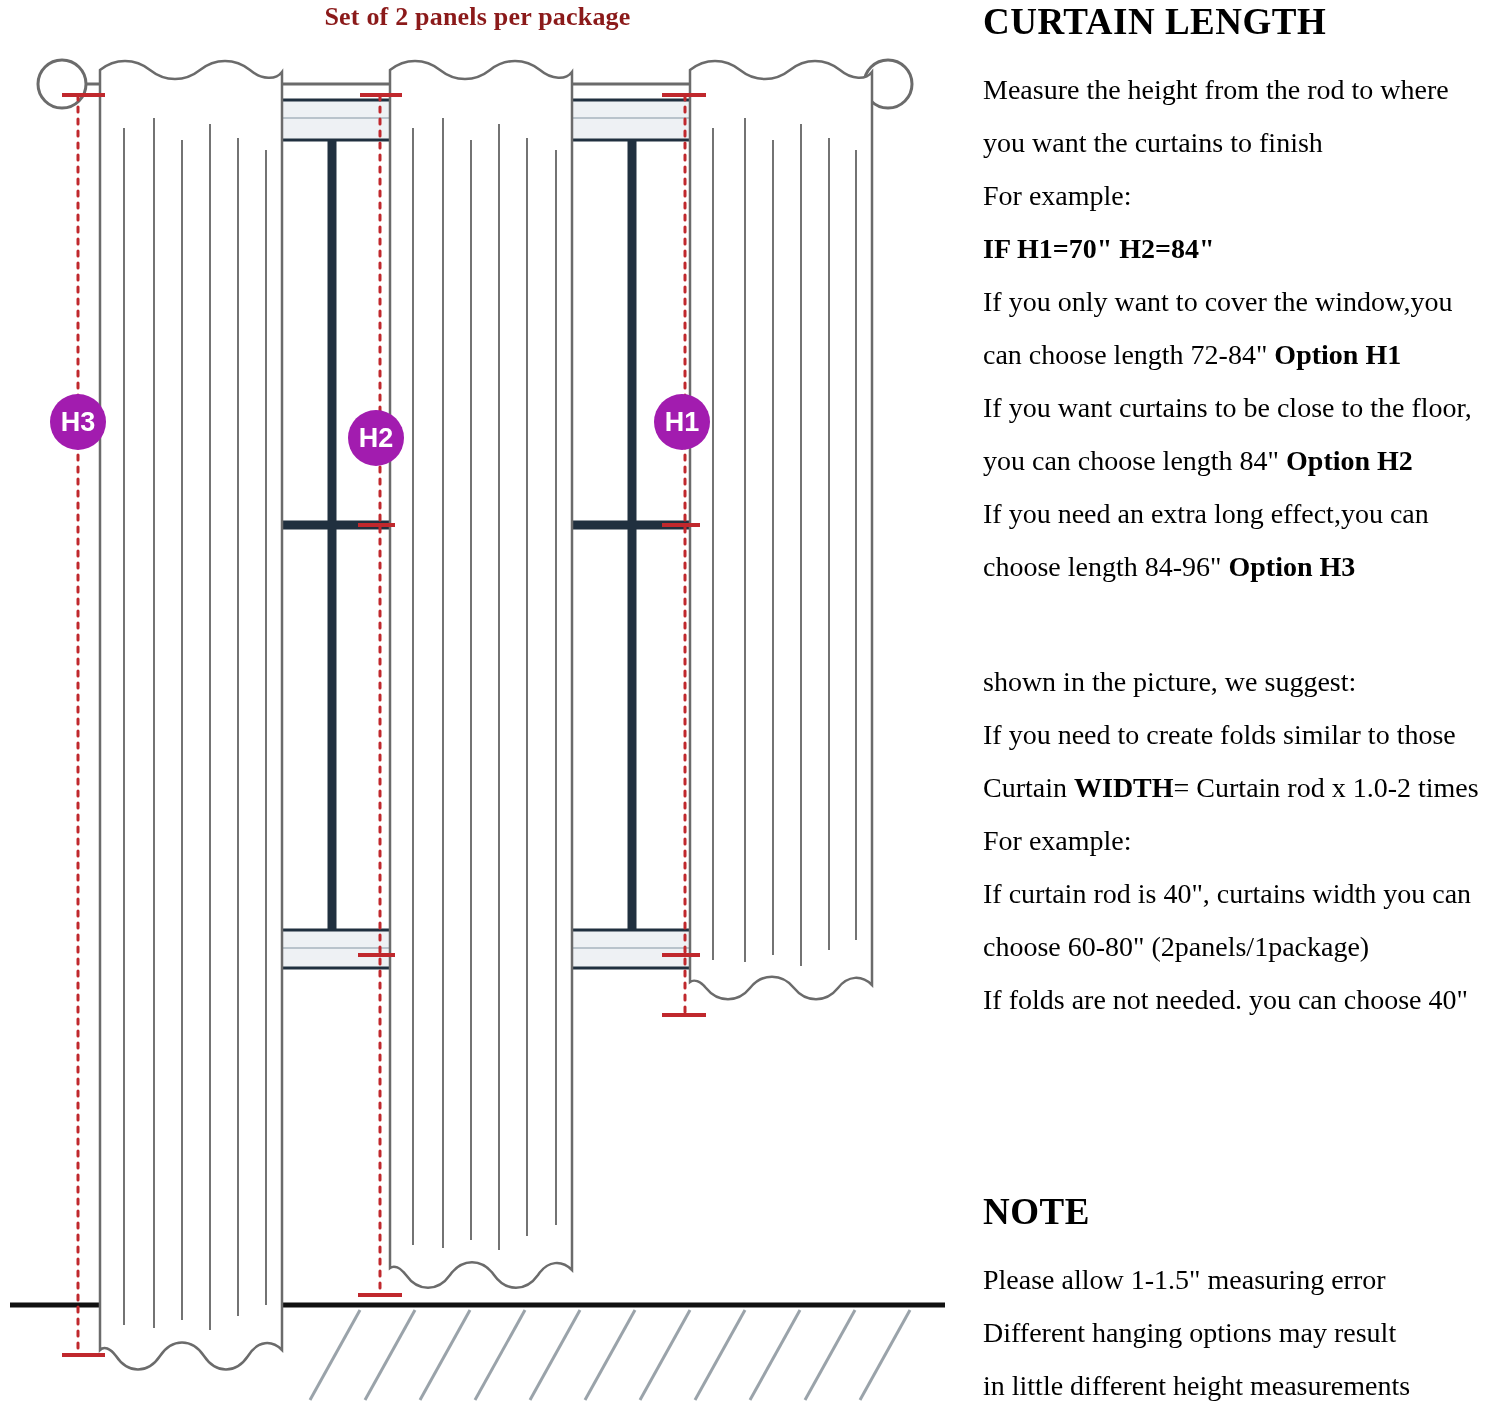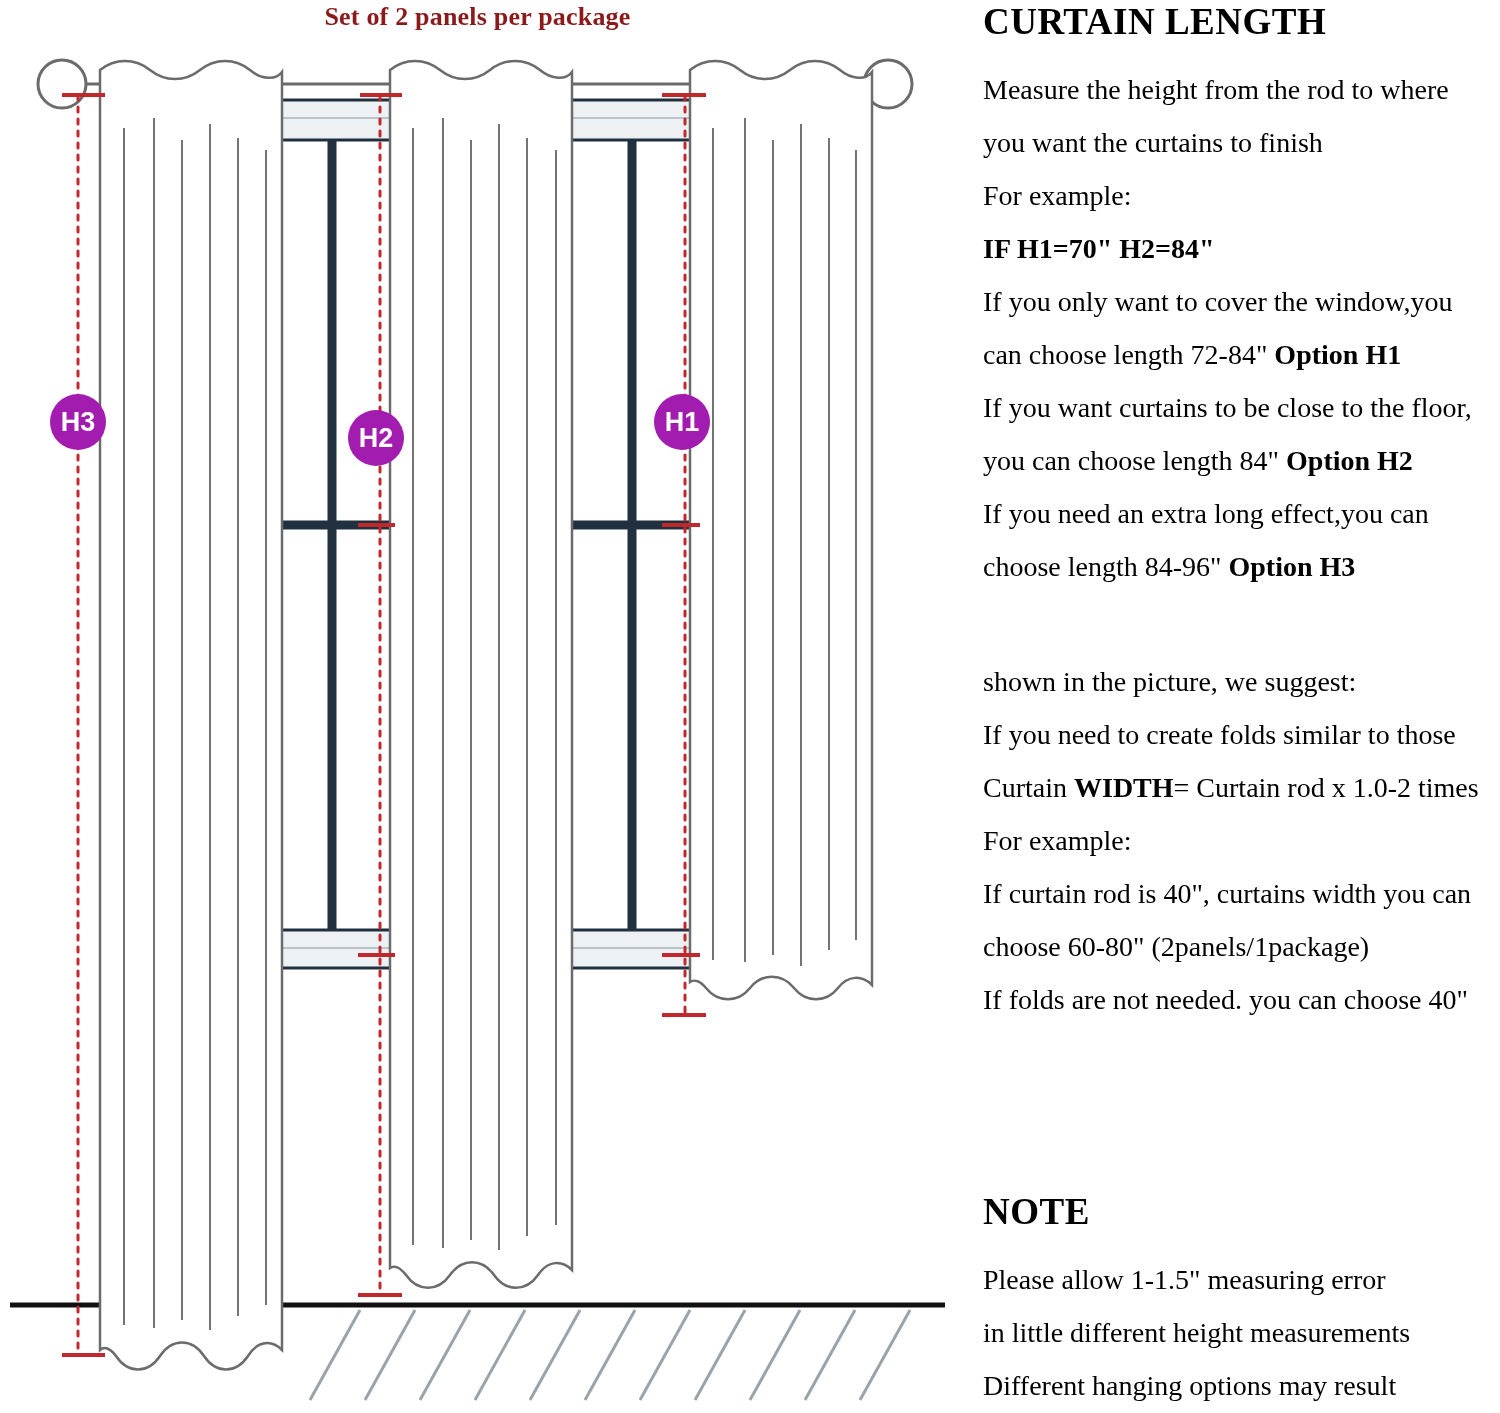--- a/index.html
+++ b/index.html
@@ -303,21 +303,21 @@
       </div>
     </div>
 
     <div class="block-note">
       <div class="sect-heading heading-offset">NOTE</div>
 
       <div class="para-line">
         <span>Please allow 1-1.5" measuring error</span>
       </div>
       <div class="para-line">
+        <span>Different hanging options may result</span>
+      </div>
+      <div class="para-line">
         <span>in little different height measurements</span>
-      </div>
-      <div class="para-line">
-        <span>Different hanging options may result</span>
       </div>
     </div>
 
   </div>
 </div>
 
 </body></html>

